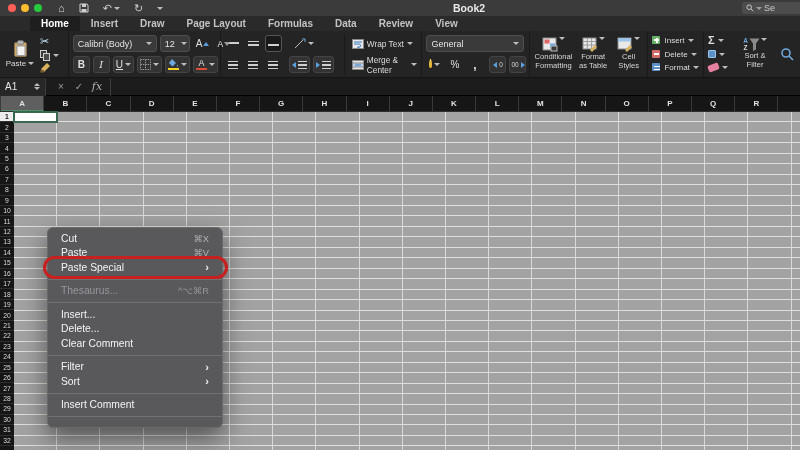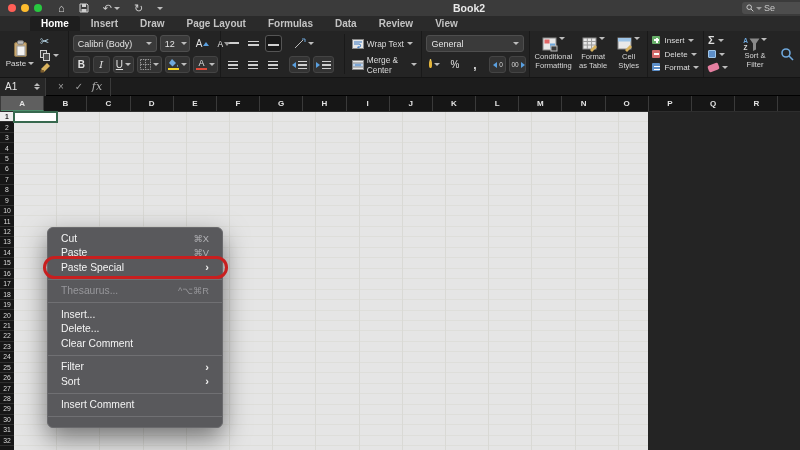--- a/index.html
+++ b/index.html
@@ -43,21 +43,21 @@
   .spin .up { border-bottom:3.5px solid #bbb; } .spin .dn { border-top:3.5px solid #bbb; }
   .fbtn { width:18px; text-align:center; font-size:10px; color:#9d9d9d; }
   .fx { font-family:"DejaVu Serif", serif; font-style:italic; font-size:11px; color:#b5b5b5; }
   .fb-input { flex:1; height:18px; border-left:1px solid #3a3a3a; margin-left:4px; }
   .colheaders { position:absolute; left:0; top:96px; width:800px; height:16px; background:#161616; display:flex; border-bottom:1px solid #2e2e2e; }
   .corner { width:14px; height:16px; position:relative; border-right:1px solid #3a3a3a; background:#161616; }
   .corner::after { content:""; position:absolute; right:2px; bottom:2px; width:0; height:0; border-bottom:8px solid #6f6f6f; border-left:8px solid transparent; }
   .col { width:43.2px; display:flex; align-items:center; justify-content:center; color:#e3e3e3; font-size:8px; font-weight:bold; border-right:1px solid #3a3a3a; cursor:default; }
   .col.sel { background:#5f5f5f; border-bottom:1.5px solid #4e8f6d; }
   .col.fill { flex:1; border-right:none; }
-  .sheet { position:absolute; left:0; top:112px; width:648px; height:338px; background:#e5e5e5; }
+  .sheet { position:absolute; left:0; top:112px; width:800px; height:338px; background:#a3a3a3; }
   .gridlines { position:absolute; left:14px; top:0; right:0; bottom:0;
     background: repeating-linear-gradient(to right, transparent 0 42.2px, #d9d9d5 42.2px 43.2px),
                 repeating-linear-gradient(to bottom, transparent 0 9.45px, #dedeDA 9.45px 10.45px); }
   .rowheads { position:absolute; left:0; top:0; width:14px; height:338px; background:#161616; display:flex; flex-direction:column; }
   .rowh { height:10.45px; display:flex; align-items:center; justify-content:center; color:#d9d9d9; font-size:6.8px; border-bottom:1px solid #2e2e2e; cursor:default; }
   .rowh.sel { background:#ededed; color:#1b1b1b; font-weight:bold; }
   .selcell { position:absolute; left:13px; top:-1px; width:45px; height:12px; background:#ffffff; border:2px solid #38694f; }
   .menu { position:absolute; left:47px; top:115px; width:176px; background:#59595c; border:1px solid #6a6a6d;
           border-radius:6px; padding:3px 0 6px; box-shadow:0 10px 26px rgba(0,0,0,0.5); z-index:40; }
   .mitem { position:relative; height:14.5px; display:flex; align-items:center; justify-content:space-between;

